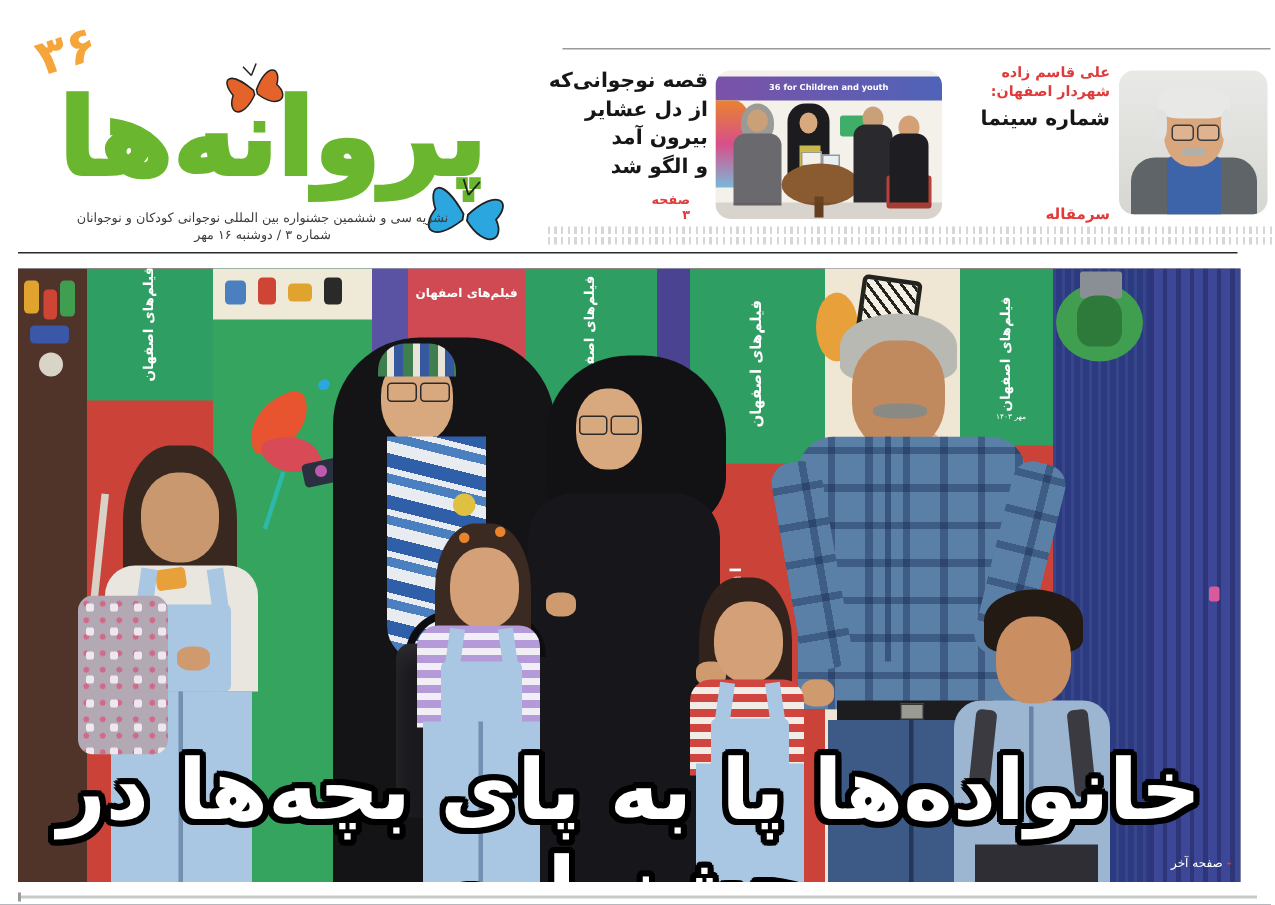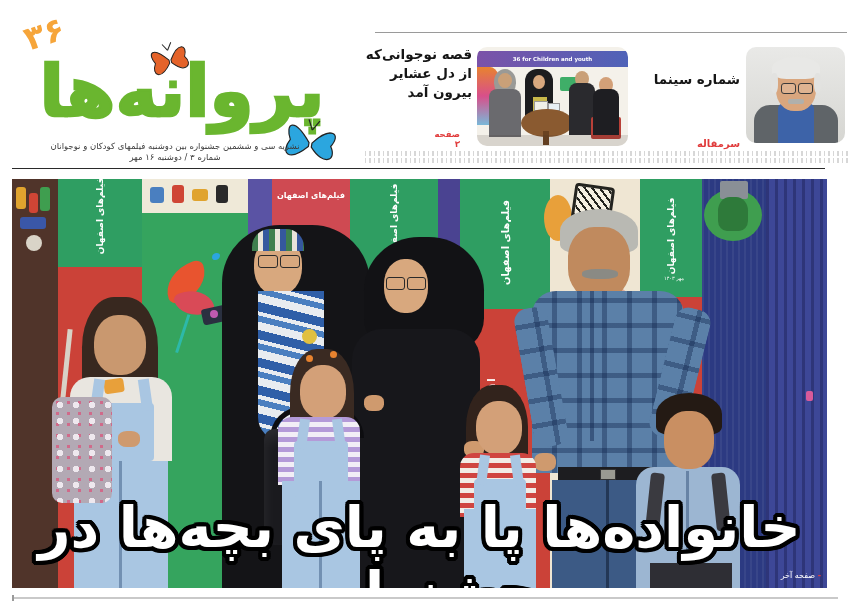--- a/index.html
+++ b/index.html
@@ -59,28 +59,29 @@
     <line x1="22" y1="10" x2="18" y2="3" stroke="#222" stroke-width="1"></line>
     <line x1="22" y1="10" x2="27" y2="3" stroke="#222" stroke-width="1"></line>
   </svg>
   <svg class="abs butterfly" style="left:282px;top:116px;transform:rotate(10deg);" width="58" height="54" viewBox="0 0 58 54">
     <path d="M27 27 C8 4 0 12 8 27 C0 42 10 50 27 31 Z" fill="#2ba6df" stroke="#222" stroke-width="1.2"></path>
     <path d="M30 27 C46 6 58 13 49 27 C58 40 45 48 30 31 Z" fill="#2ba6df" stroke="#222" stroke-width="1.2"></path>
     <line x1="28" y1="14" x2="23" y2="4" stroke="#222" stroke-width="1.2"></line>
     <line x1="28" y1="14" x2="34" y2="4" stroke="#222" stroke-width="1.2"></line>
   </svg>
 
-  <div class="abs rtl" id="masthead-subtitle">نشریه سی و ششمین جشنواره بین دوشنبه فیلمهای کودکان و نوجوانان</div>
+  <div class="abs rtl" id="masthead-subtitle">نشریه سی و ششمین جشنواره بین المللی نوجوانی کودکان و نوجوانان</div>
   <div class="abs rtl" id="masthead-date">شماره ۳ / دوشنبه ۱۶ مهر</div>
 
   <div class="abs" id="top-hairline"></div>
 
   <div class="abs rtl" id="center-headline">
     <div>قصه نوجوانی‌که</div>
     <div>از دل عشایر بیرون آمد</div>
+    <div>و الگو شد</div>
   </div>
   <div class="abs rtl" id="center-pageref">صفحه ۳</div>
 
   <div class="abs" id="center-photo">
     <div class="cp" id="cp-banner">36 for Children and youth</div>
     <div class="cp" style="left:0;top:20px;width:26px;height:58px;border-radius:0 70% 70% 0;background:linear-gradient(180deg,#e8832f,#d84f8a,#7ab8d8);"></div>
     <div class="cp" style="left:83px;top:30px;width:27px;height:14px;background:#3fae68;border-radius:2px;"></div>
 
     <div class="cp" style="left:17px;top:22px;width:22px;height:26px;background:#9a9a96;border-radius:50% 50% 45% 45%;"></div>
     <div class="cp" style="left:21px;top:26px;width:14px;height:15px;background:#c9a078;border-radius:50%;"></div>
@@ -96,20 +97,24 @@
     <div class="cp" style="left:66px;top:84px;width:6px;height:14px;background:#6a4220;"></div>
 
     <div class="cp" style="left:98px;top:24px;width:14px;height:16px;background:#c9a078;border-radius:50%;"></div>
     <div class="cp" style="left:92px;top:36px;width:26px;height:52px;background:#2a2a2e;border-radius:8px 8px 0 0;"></div>
     <div class="cp" style="left:122px;top:30px;width:14px;height:16px;background:#d3a078;border-radius:50%;"></div>
     <div class="cp" style="left:114px;top:70px;width:30px;height:22px;background:#b84038;border-radius:2px;"></div>
     <div class="cp" style="left:116px;top:42px;width:26px;height:46px;background:#1e1e22;border-radius:8px 8px 0 0;"></div>
     <div class="cp" style="left:0;top:88px;width:151px;height:11px;background:rgba(60,50,40,0.15);"></div>
   </div>
 
+  <div class="abs rtl" id="edit-kicker">
+    <div>علی قاسم زاده</div>
+    <div>شهردار اصفهان:</div>
+  </div>
   <div class="abs rtl" id="edit-headline">
     <div>شماره سینما</div>
   </div>
   <div class="abs rtl" id="edit-label">سرمقاله</div>
 
   <div class="abs" id="edit-photo">
     <div class="cp" style="left:8px;top:58px;width:84px;height:38px;background:#5f6468;border-radius:16px 16px 0 0;"></div>
     <div class="cp" style="left:32px;top:56px;width:36px;height:40px;background:#3d63a8;border-radius:6px 6px 0 0;"></div>
     <div class="cp" style="left:30px;top:18px;width:40px;height:46px;background:#d9a67e;border-radius:45%;"></div>
     <div class="cp" style="left:26px;top:10px;width:48px;height:22px;background:#e8e8e6;border-radius:50% 50% 30% 30%;"></div>

